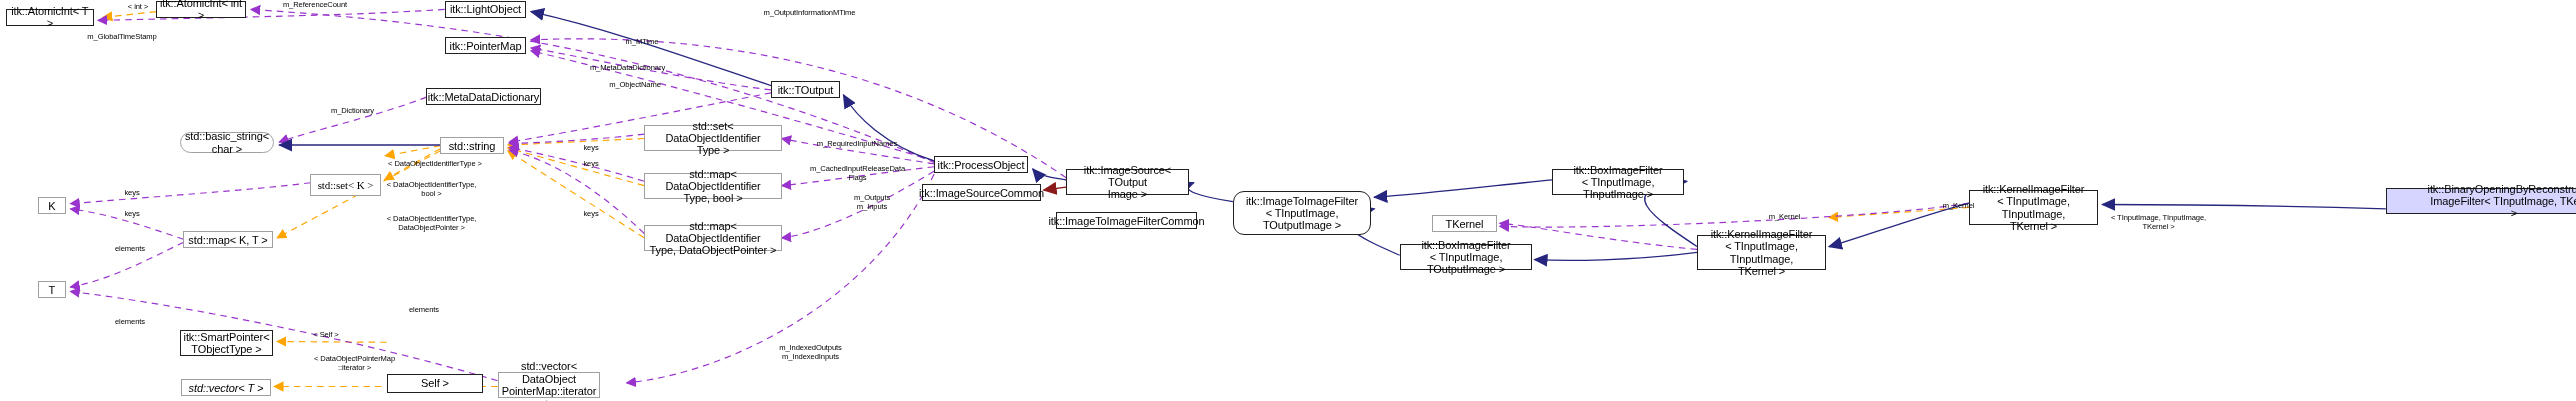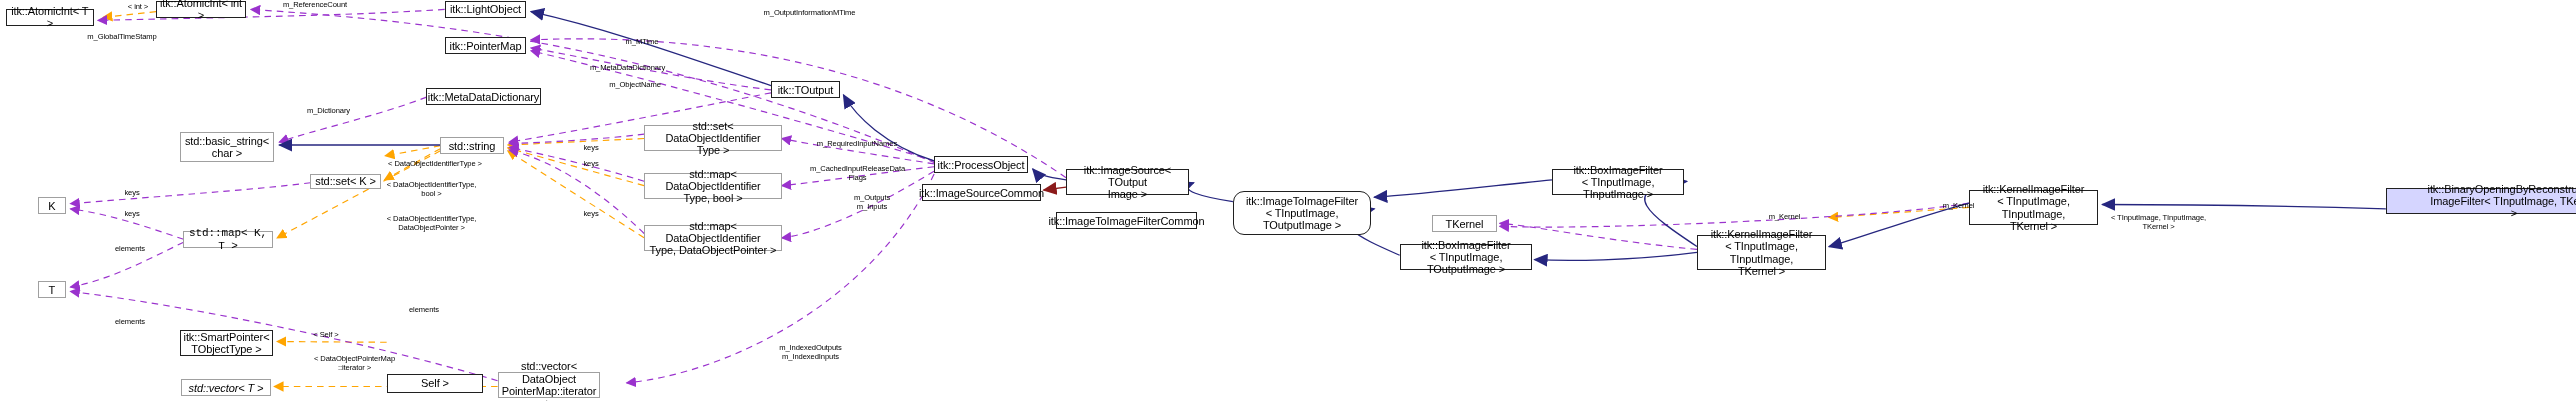--- a/index.html
+++ b/index.html
@@ -139,26 +139,26 @@
     </g>
   </svg>
 
   <div id="node-host">
       <div class="node strong" style="left: 5.8px; top: 8.7px; width: 88px; height: 17.4px;">itk::AtomicInt&lt; T &gt;</div>
       <div class="node strong" style="left: 156px; top: 0.7px; width: 90px; height: 17.4px;">itk::AtomicInt&lt; int &gt;</div>
       <div class="node strong" style="left: 445px; top: 0.7px; width: 81px; height: 17.4px;">itk::LightObject</div>
       <div class="node strong" style="left: 445px; top: 37px; width: 81px; height: 17.4px;">itk::PointerMap</div>
       <div class="node strong" style="left: 771px; top: 81px; width: 69px; height: 17.4px;">itk::TOutput</div>
       <div class="node strong" style="left: 426px; top: 88px; width: 115px; height: 17.4px;">itk::MetaDataDictionary</div>
-      <div class="node plain" style="left: 180px; top: 132px; width: 94px; height: 30px;">std::basic_string&lt;
+      <div class="node plain" style="left: 180px; top: 132px; width: 94px; height: 21px; border-radius: 11px;">std::basic_string&lt;
 char &gt;</div>
       <div class="node plain" style="left: 440px; top: 137px; width: 64px; height: 17.4px;">std::string</div>
-      <div class="node plain" style="left: 310px; top: 174px; width: 71px; height: 15px;">std::set&lt; K &gt;</div>
+      <div class="node plain" style="left: 310px; top: 174px; width: 71px; height: 22px; font-family: Liberation Serif, serif;">std::set&lt; K &gt;</div>
       <div class="node plain" style="left: 38px; top: 197px; width: 27.6px; height: 17.4px;">K</div>
-      <div class="node plain" style="left: 183px; top: 231px; width: 90px; height: 17.4px; font-family: Liberation Mono, monospace;">std::map&lt; K, T &gt;</div>
+      <div class="node plain" style="left: 183px; top: 231px; width: 90px; height: 17.4px;">std::map&lt; K, T &gt;</div>
       <div class="node plain" style="left: 38px; top: 281px; width: 27.6px; height: 17.4px;">T</div>
       <div class="node strong" style="left: 180px; top: 330px; width: 93px; height: 26px;">itk::SmartPointer&lt;
 TObjectType &gt;</div>
       <div class="node strong" style="left: 387px; top: 334px; width: 96px; height: 19px; margin-top: 40px;">Self &gt;</div>
       <div class="node plain" style="left: 181px; top: 379px; width: 90px; height: 17.4px; font-style: italic;">std::vector&lt; T &gt;</div>
       <div class="node plain" style="left: 498px; top: 372px; width: 102px; height: 26px;">std::vector&lt; DataObject
 PointerMap::iterator &gt;</div>
       <div class="node plain" style="left: 644px; top: 125px; width: 138px; height: 26px;">std::set&lt; DataObjectIdentifier
 Type &gt;</div>
       <div class="node plain" style="left: 644px; top: 173px; width: 138px; height: 26px;">std::map&lt; DataObjectIdentifier
@@ -187,21 +187,21 @@
 ImageFilter&lt; TInputImage, TKernel &gt;</div>
     </div>
   <div id="label-host">
       <div class="edge-label" style="left: 116px; top: 2.9px; width: 44px;">&lt; int &gt;</div>
       <div class="edge-label" style="left: 268px; top: 0.7px; width: 94px;">m_ReferenceCount</div>
       <div class="edge-label" style="left: 71px; top: 33px; width: 102px;">m_GlobalTimeStamp</div>
       <div class="edge-label" style="left: 744px; top: 8.7px; width: 131px;">m_OutputInformationMTime</div>
       <div class="edge-label" style="left: 613px; top: 38px; width: 58px;">m_MTime</div>
       <div class="edge-label" style="left: 573px; top: 64px; width: 109px;">m_MetaDataDictionary</div>
       <div class="edge-label" style="left: 595px; top: 81px; width: 80px;">m_ObjectName</div>
-      <div class="edge-label" style="left: 292px; top: 107px; width: 73px;">m_Dictionary</div>
+      <div class="edge-label" style="left: 316px; top: 107px; width: 73px;">m_Dictionary</div>
       <div class="edge-label" style="left: 366px; top: 160px; width: 138px;">&lt; DataObjectIdentifierType &gt;</div>
       <div class="edge-label" style="left: 575px; top: 144px; width: 32px;">keys</div>
       <div class="edge-label" style="left: 575px; top: 160px; width: 32px;">keys</div>
       <div class="edge-label" style="left: 575px; top: 210px; width: 32px;">keys</div>
       <div class="edge-label" style="left: 116px; top: 189px; width: 32px;">keys</div>
       <div class="edge-label" style="left: 116px; top: 210px; width: 32px;">keys</div>
       <div class="edge-label" style="left: 103px; top: 245px; width: 54px;">elements</div>
       <div class="edge-label" style="left: 103px; top: 318px; width: 54px;">elements</div>
       <div class="edge-label" style="left: 397px; top: 306px; width: 54px;">elements</div>
       <div class="edge-label" style="left: 359px; top: 181px; width: 145px;">&lt; DataObjectIdentifierType,

